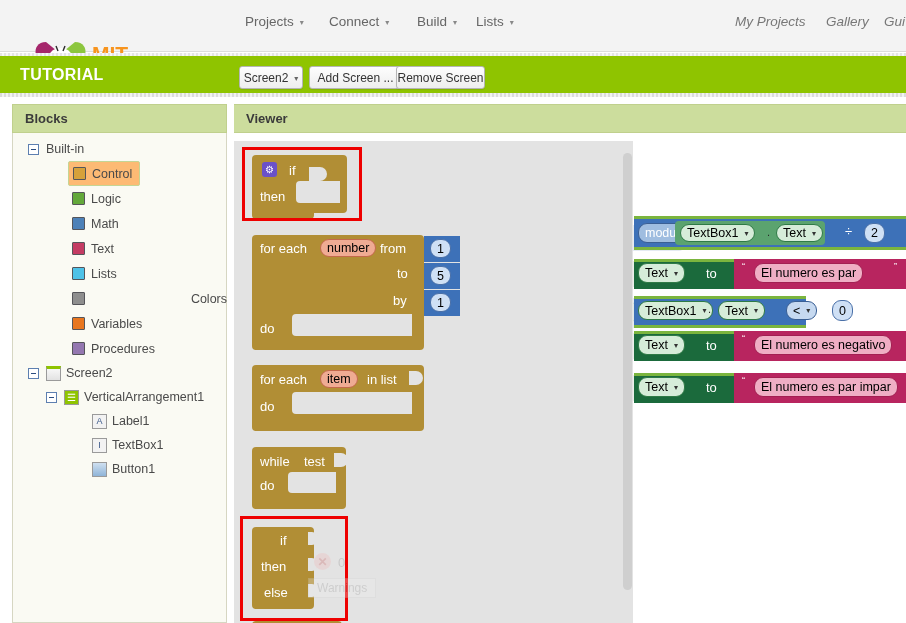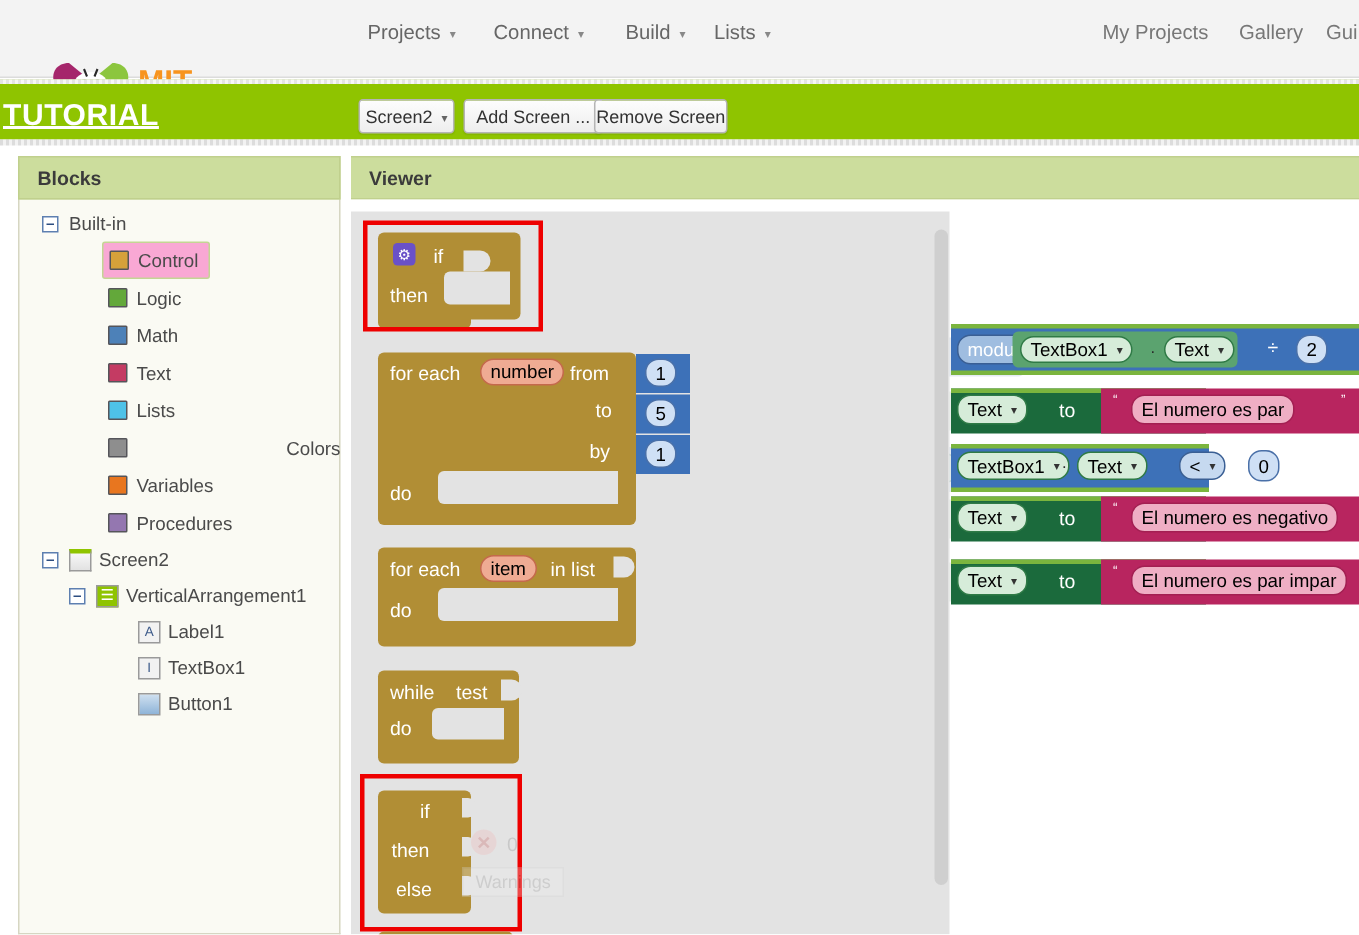--- a/index.html
+++ b/index.html
@@ -28,39 +28,39 @@
   .nav-menu .caret {
     margin-left:6px; font-size:8px; color:#888; line-height:1;
     position:relative; top:1px;
   }
   #nav-projects { left:245px; }
   #nav-connect  { left:329px; }
   #nav-build    { left:417px; }
   #nav-help     { left:476px; }
   .nav-link {
     position:absolute; top:14px; color:#777; font-size:13.5px;
-    cursor:pointer; white-space:nowrap;
+    cursor:pointer; white-space:nowrap;font-style:italic;
   }
   #link-myprojects { left:735px; }
   #link-gallery    { left:826px; }
   #link-guide      { left:884px; }
 
   
   #greenbar {
     position:absolute; left:0; top:53px; width:906px; height:40px;
     background:#8fc400;
   }
   #greenbar-edge {
     position:absolute; left:0; top:53px; width:906px; height:3px;
     background:#f3f3f3;
     background-image:repeating-linear-gradient(90deg,#e4e4e4 0 2px,#f6f6f6 2px 4px);
   }
   #tutorial-title {
-    position:absolute; left:2px; top:66px;
-    color:#ffffff; font-size:20px; font-weight:bold; letter-spacing:.4px;text-decoration:underline;
+    position:absolute; left:20px; top:66px;
+    color:#ffffff; font-size:16px; font-weight:bold; letter-spacing:.4px;
   }
   .gbtn {
     position:absolute; top:66px; height:23px;
     background:linear-gradient(#fdfdfd,#eeeeee);
     border:1px solid #b5b5b5; border-radius:3px;
     color:#333; font-size:12px;
     display:flex; align-items:center; justify-content:center;
     padding:0 8px; cursor:pointer; white-space:nowrap;
     box-shadow:0 1px 1px rgba(0,0,0,.08);
   }
@@ -102,21 +102,21 @@
   .toggle.plus::after {
     content:""; position:absolute; left:4px; top:2.5px; width:1px; height:5px;
     background:#2c4d80;
   }
   .swatch {
     width:13px; height:13px; border:1px solid #55555a; margin-right:6px;
     flex:0 0 auto; border-radius:1px;
   }
   .cat-row { height:25px; padding-left:0; }
   .cat-row.selected {
-    background:#f9a8d4; border:1px solid #c4d594; border-radius:2px;
+    background:#fdba74; border:1px solid #c4d594; border-radius:2px;
   }
   .comp-icon {
     width:15px; height:15px; margin-right:5px; flex:0 0 auto;
     border:1px solid #9a9a9a; background:#f2f2f2; position:relative;
     font-size:9px; color:#3c5a8a; display:flex; align-items:center; justify-content:center;
   }
 
   
   #viewer-header {
     position:absolute; left:234px; top:104px; width:672px; height:29px;

